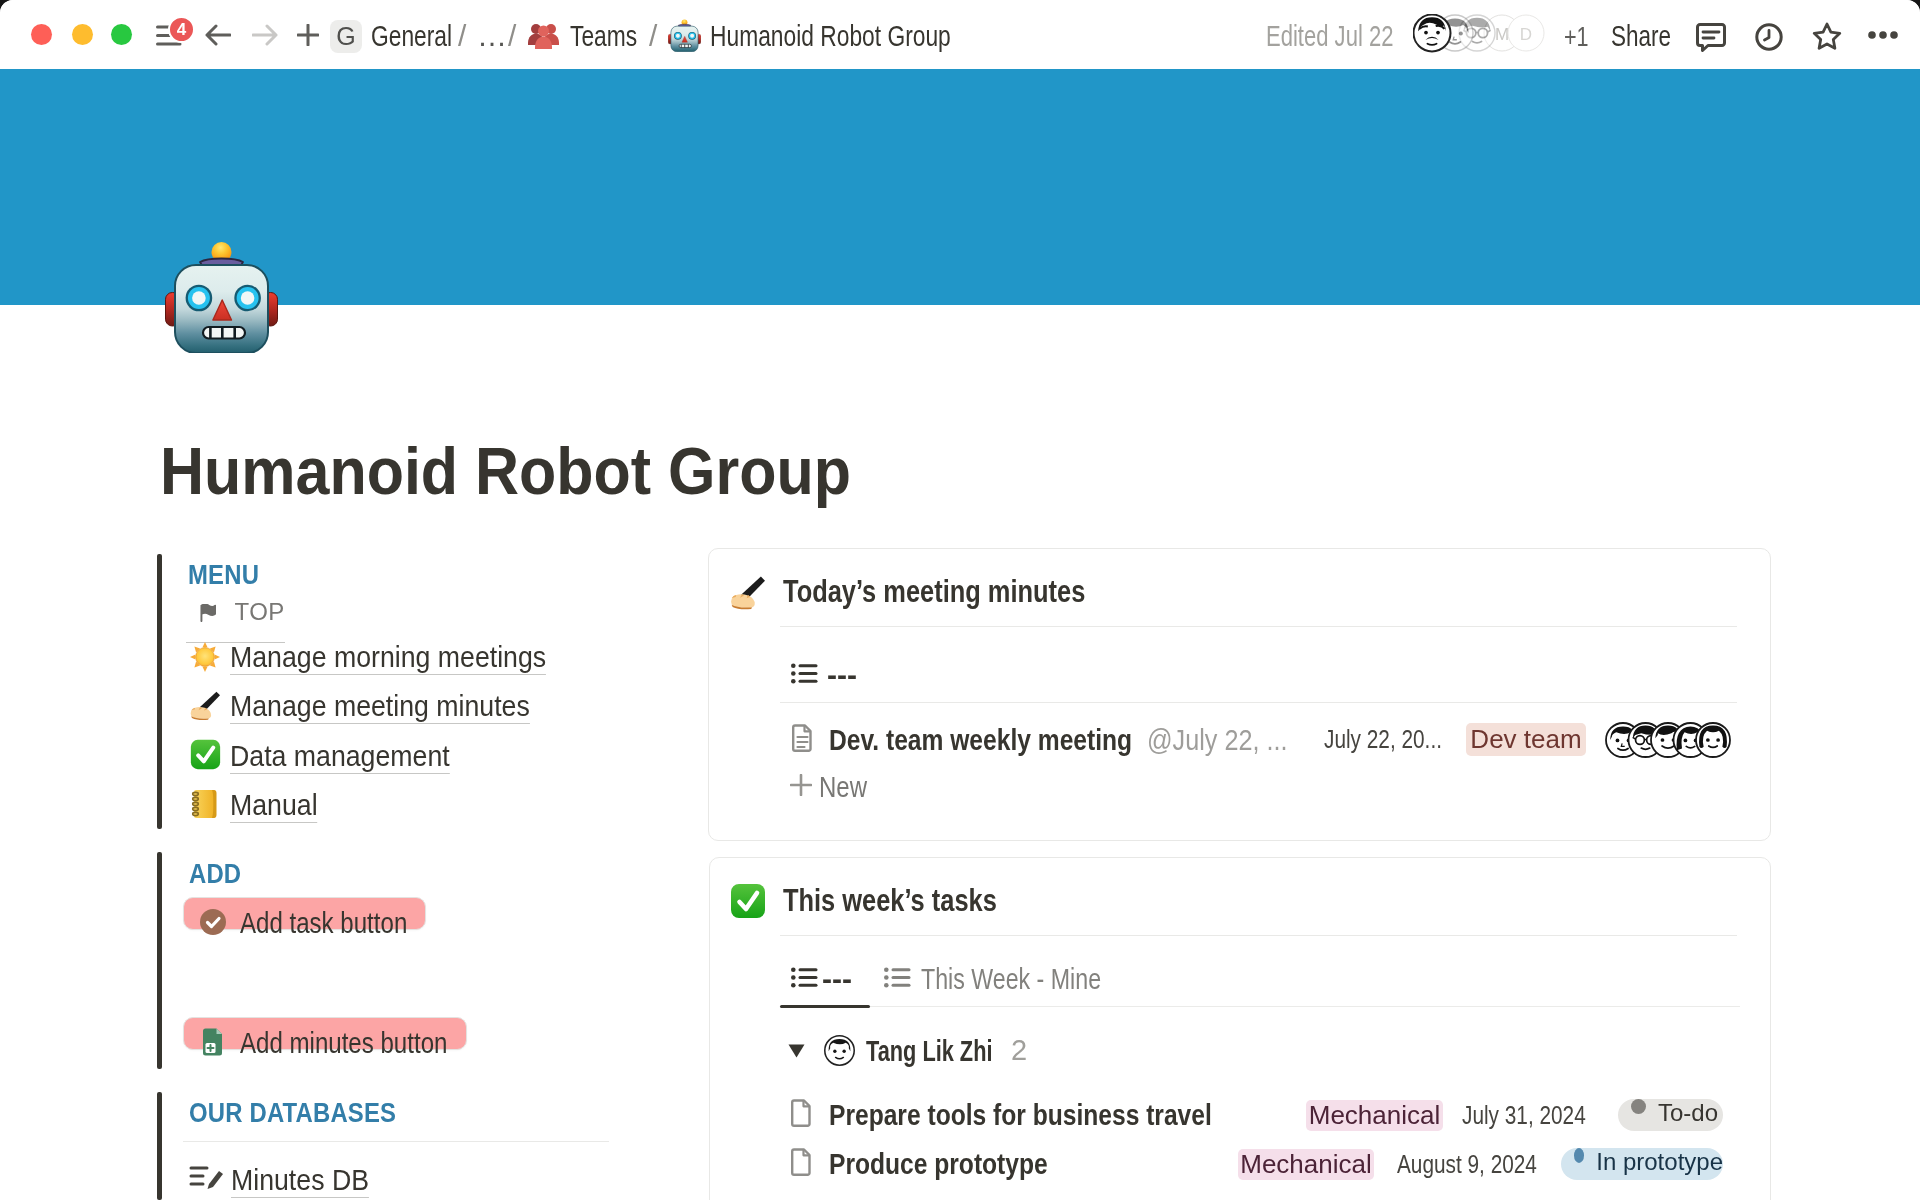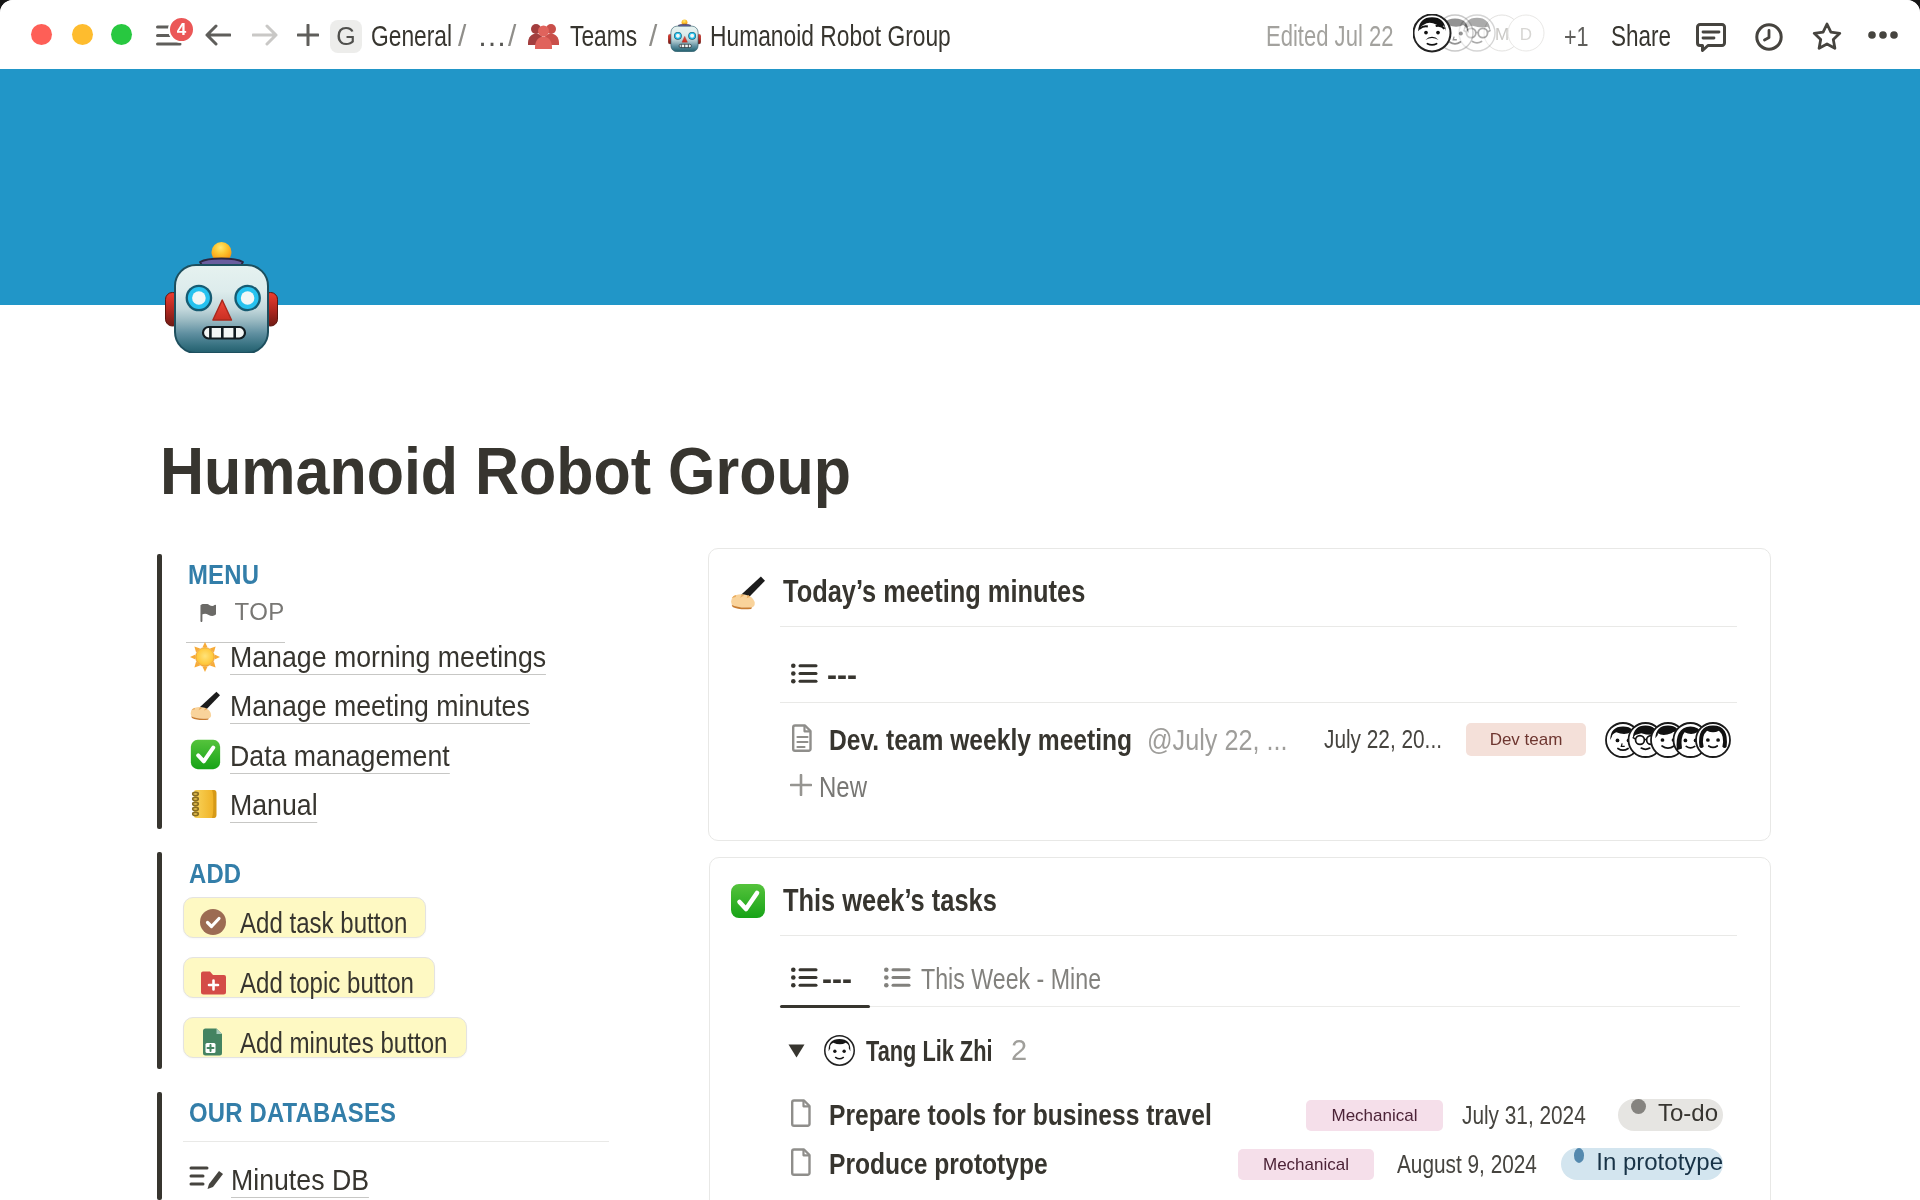--- a/index.html
+++ b/index.html
@@ -6,28 +6,28 @@
 html,body { width:1920px; height:1200px; background:#161616; font-family:"Liberation Sans", sans-serif; }
 .window { position:absolute; left:0; top:0; width:1920px; height:1200px; background:#fff; border-radius:13px 13px 0 0; overflow:hidden; }
 .topbar { position:absolute; left:0; top:0; width:1920px; height:69px; background:#fff; }
 .tl { position:absolute; top:24px; width:21px; height:21px; border-radius:50%; }
 .cover { position:absolute; left:0; top:69px; width:1920px; height:236px; background:#2196c8; }
 .abs { position:absolute; }
 .title { position:absolute; left:160px; top:432px; font-size:67px; font-weight:700; color:#37352f; white-space:nowrap; transform-origin:0 50%; transform:scaleX(0.91); }
 .hblue { position:absolute; font-size:27px; font-weight:700; color:#337ea9; letter-spacing:0.2px; white-space:nowrap; transform-origin:0 50%; transform:scaleX(0.885); }
 .qbar { position:absolute; left:157px; width:4.5px; background:#37352f; border-radius:2px; }
 .mlink { position:absolute; font-size:30px; font-weight:500; color:#37352f; border-bottom:1.6px solid rgba(55,53,47,0.28); padding-bottom:0px; white-space:nowrap; transform-origin:0 50%; transform:scaleX(0.89); }
-.btn { position:absolute; height:41px; background:#fef9c3; border:1.4px solid #e4e3e1; border-radius:10px; box-shadow:0 1px 2px rgba(0,0,0,0.03);text-decoration:underline; }
+.btn { position:absolute; height:33px; background:#fca5a5; border:1.4px solid #e4e3e1; border-radius:10px; box-shadow:0 1px 2px rgba(0,0,0,0.03);text-decoration:underline; }
 .btn span { position:absolute; left:56px; top:9px; font-size:29px; color:#37352f; font-weight:500; white-space:nowrap; transform-origin:0 50%; transform:scaleX(0.83); }
 .btn svg { position:absolute; }
 .card { position:absolute; background:#fff; border:1.4px solid #e8e8e6; border-radius:10px; }
 .ctitle { position:absolute; font-size:31px; font-weight:700; color:#37352f; white-space:nowrap; transform-origin:0 50%; transform:scaleX(0.82); }
 .hr { position:absolute; height:1.4px; background:#e9e9e7; }
 .rowtitle { position:absolute; font-size:30px; font-weight:600; color:#37352f; white-space:nowrap; transform-origin:0 50%; transform:scaleX(0.82); }
-.pill { position:absolute; display:flex; align-items:center; justify-content:center; border-radius:5px; font-size:17px; white-space:nowrap; }
+.pill { position:absolute; display:flex; align-items:center; justify-content:center; border-radius:5px; font-size:26px; white-space:nowrap; }
 .spill { position:absolute; display:flex; align-items:flex-start; border-radius:17px; font-size:24px; white-space:nowrap; }
 .datetxt { position:absolute; font-size:26px; color:#46443f; white-space:nowrap; transform-origin:0 50%; transform:scaleX(0.80); }
 .sx { transform-origin:0 50%; white-space:nowrap; }
 </style>
 </head>
 <body>
 <div class="window">
 
   <div class="topbar">
     <div class="tl" style="left:31px; background:#fe5f57;"></div>
@@ -159,27 +159,20 @@
   <div class="mlink" style="left:230px; top:788px;">Manual</div>
 
   <div class="qbar" style="top:852px; height:217px;"></div>
   <div class="hblue" style="left:189px; top:859px;">ADD</div>
   <div class="btn" style="left:183px; top:897px; width:243px;">
     <svg style="left:16px; top:11px;" width="26" height="26" viewBox="0 0 26 26">
         <circle cx="13" cy="13" r="13" fill="#9c6b53"></circle>
         <path d="M7.5 13.5 l4 4 L19 9.5" stroke="#fff" stroke-width="3.2" fill="none" stroke-linecap="round" stroke-linejoin="round"></path>
       </svg>
     <span>Add task button</span>
-  </div>
-  <div class="btn" style="left:183px; top:957px; width:252px;">
-    <svg style="left:15px; top:13px;" width="29" height="24" viewBox="0 0 29 24">
-        <path d="M2 2.5 a2 2 0 0 1 2-2 h7 l3 3.5 h11 a2 2 0 0 1 2 2 v15 a2.5 2.5 0 0 1 -2.5 2.5 h-20 a2.5 2.5 0 0 1 -2.5 -2.5z" fill="#d44c47"></path>
-        <path d="M14.5 9.5 v9 M10 14 h9" stroke="#fff" stroke-width="2.6" stroke-linecap="round"></path>
-      </svg>
-    <span>Add topic button</span>
   </div>
   <div class="btn" style="left:183px; top:1017px; width:284px;">
     <svg style="left:17px; top:10px;" width="23" height="28" viewBox="0 0 23 28">
         <path d="M2 3 a2.5 2.5 0 0 1 2.5-2.5 h11 L21 6 v19 a2.5 2.5 0 0 1 -2.5 2.5 h-14 A2.5 2.5 0 0 1 2 25z" fill="#448361"></path>
         <path d="M15.5 0.5 V6 h5.5z" fill="#a9cbba"></path>
         <rect x="4.5" y="15" width="10" height="10" rx="1.5" fill="#fff"></rect>
         <path d="M9.5 17 v6 M6.5 20 h6" stroke="#448361" stroke-width="2" stroke-linecap="round"></path>
       </svg>
     <span>Add minutes button</span>
   </div>

